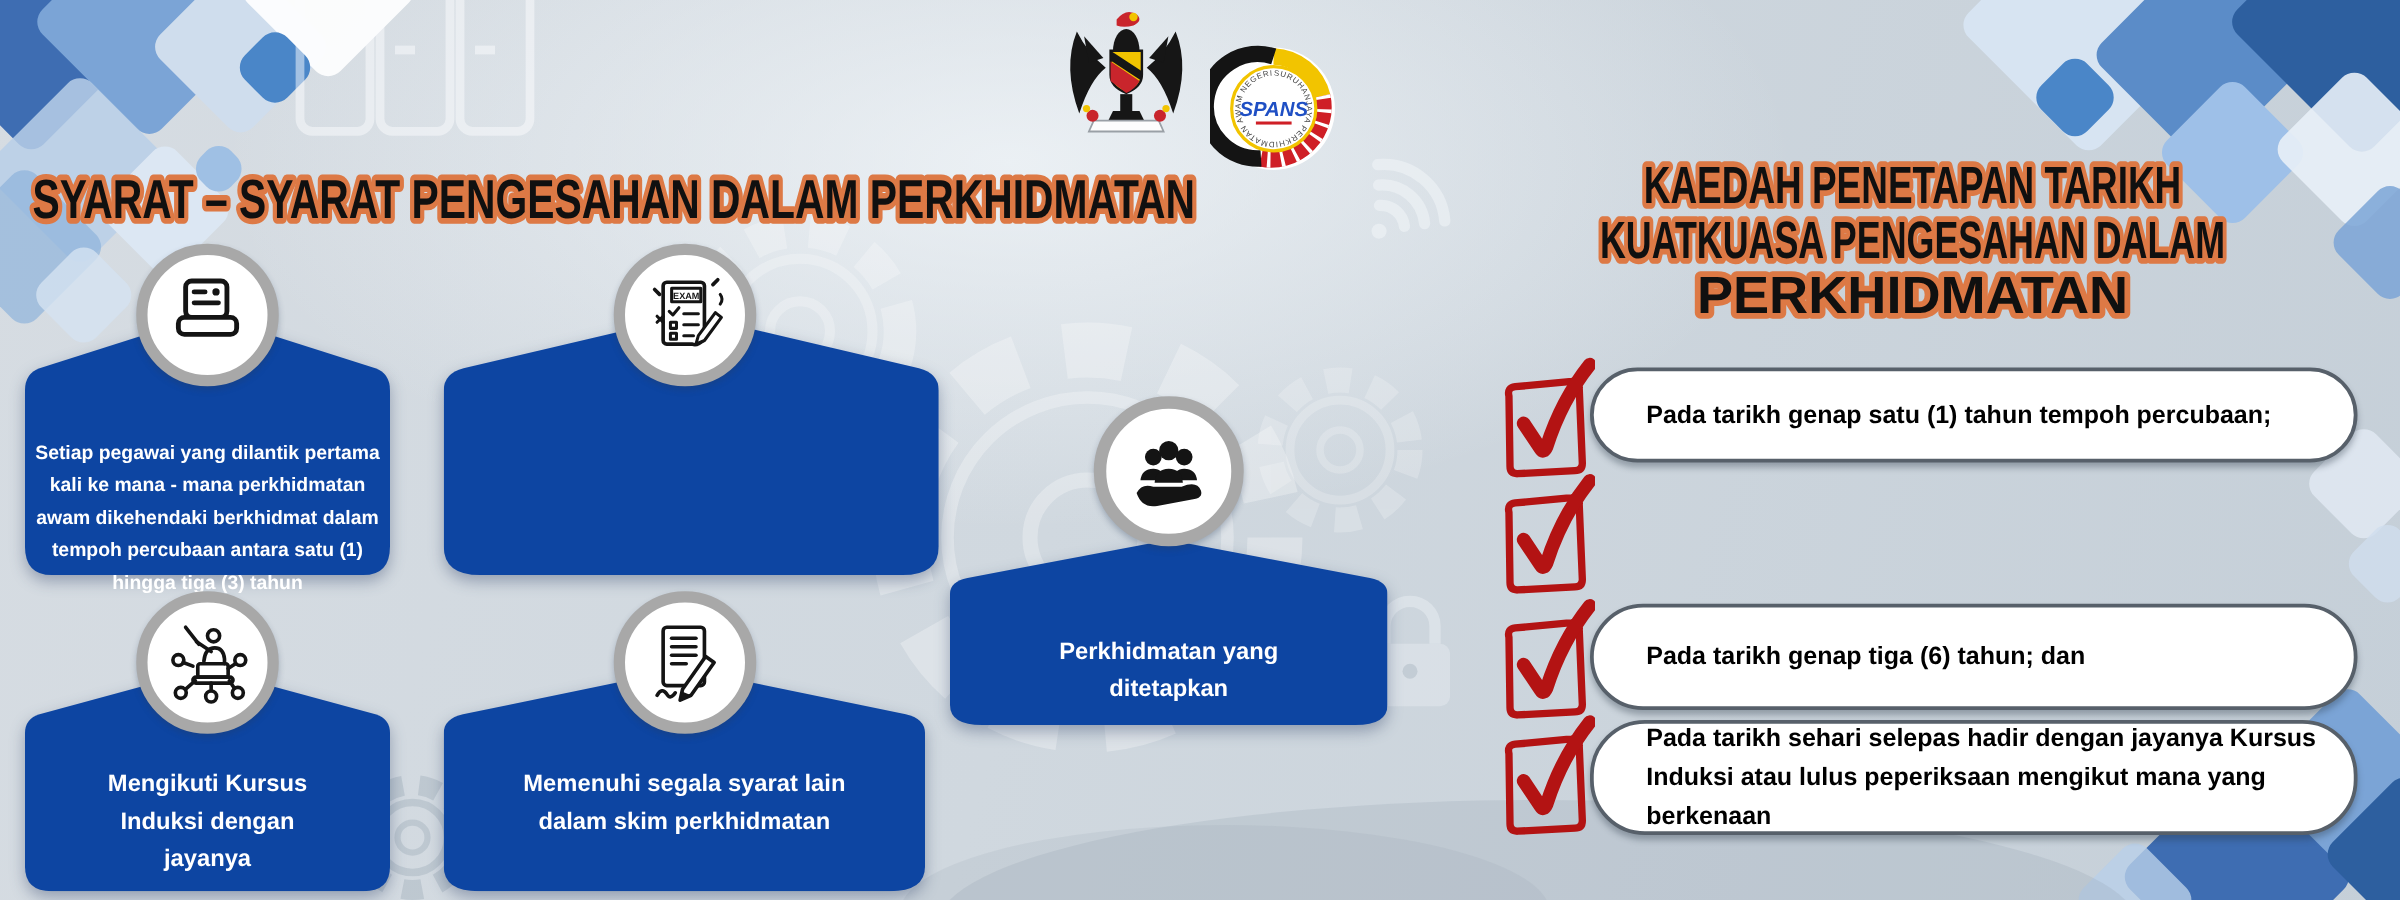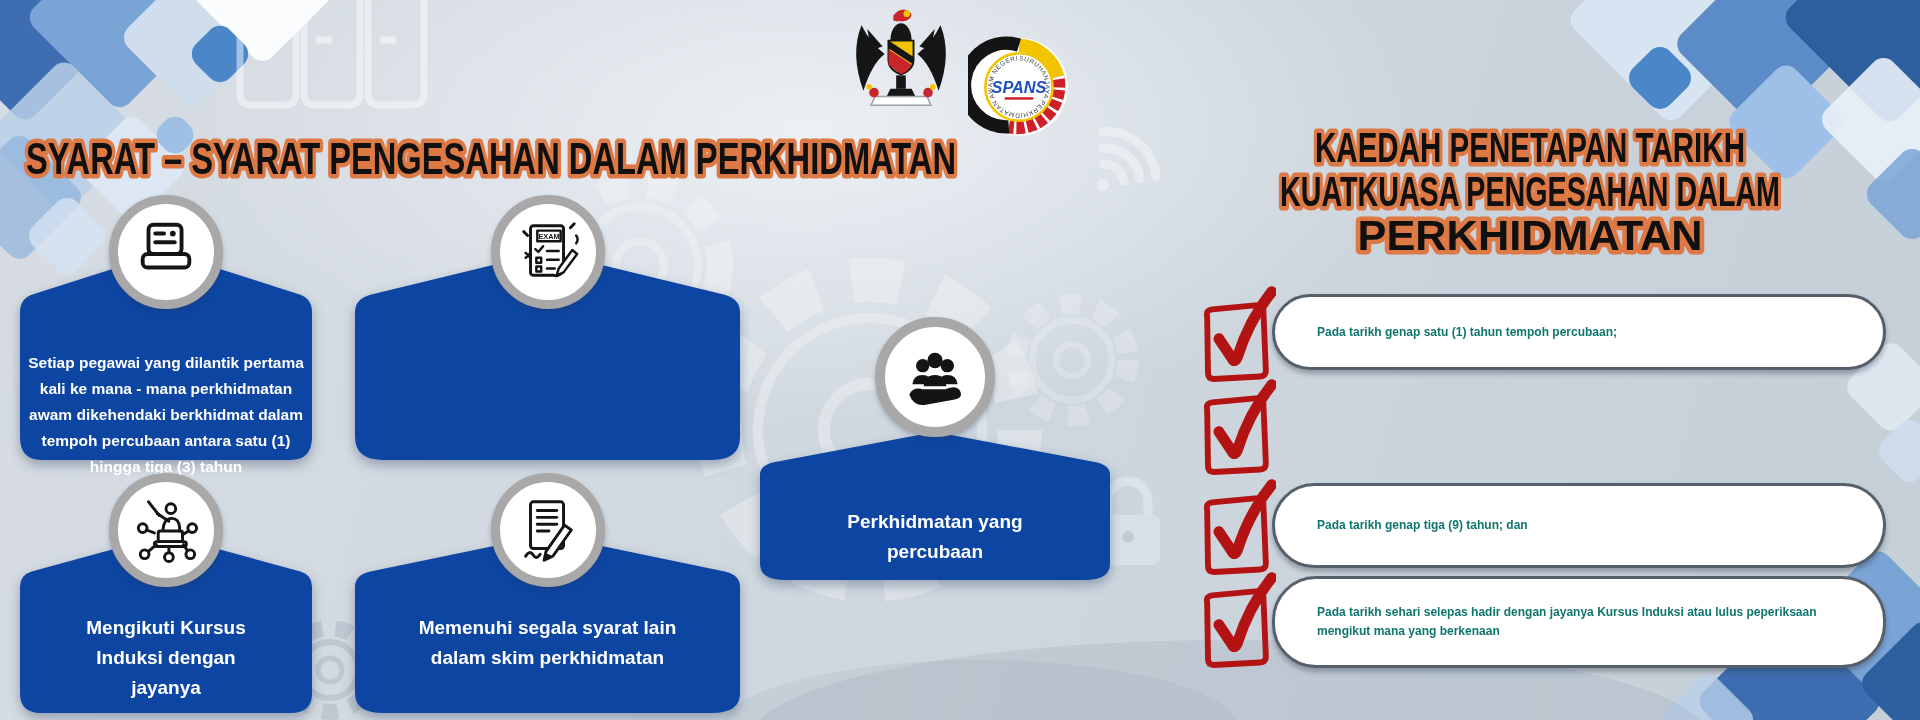--- a/index.html
+++ b/index.html
@@ -18,21 +18,21 @@
     font-weight:bold;margin-top:23px;}
   .card-text span{display:inline-block;}
   .icircle{position:absolute;width:114px;height:114px;box-sizing:border-box;
     background:#fff;border:9px solid #a8a8a8;border-radius:50%;
     display:flex;align-items:center;justify-content:center;
     box-shadow:0 3px 5px rgba(40,60,90,.3);}
   .icircle.big{width:120px;height:120px;border-width:10px;}
   .pill{position:absolute;left:1272px;width:614px;box-sizing:border-box;
     background:#ffffff;border:3px solid #57606a;border-radius:44px;
     display:flex;align-items:center;padding:0 28px 0 42px;
-    font-weight:bold;font-size:12px;color:#0f766e;line-height:1.55;
+    font-weight:bold;font-size:20px;color:#000000;line-height:1.55;
     box-shadow:0 4px 5px rgba(40,55,70,.35);}
   .checkbox{position:absolute;left:1192px;width:84px;height:104px;}
   .title-svg{position:absolute;}
 </style>
 </head>
 <body>
 <div class="canvas">
 
 <div>
   <div class="sq" style="left:-60px;top:-80px;width:170px;height:170px;background:#3e6db2;"></div>
@@ -172,21 +172,21 @@
         <line x1="24" y1="16" x2="33" y2="16"></line>
         <circle cx="42" cy="16" r="3" fill="#141414" stroke="none"></circle>
         <line x1="24" y1="25" x2="44" y2="25"></line>
         <rect x="11" y="37" width="48" height="14" rx="5" fill="#ffffff"></rect>
       </g>
     </svg>
   </div>
   <div class="card-text" style="top:75px;font-size:15.5px;line-height:26px;padding:0 4px;">Setiap pegawai yang dilantik pertama kali ke mana - mana perkhidmatan awam dikehendaki berkhidmat dalam tempoh percubaan antara satu (1) hingga tiga (3) tahun</div>
 </div>
 
-<div class="card" style="left:355px;top:252px;width:385px;height:208px;">
+<div class="card" style="left:355px;top:252px;width:385px;height:208px;padding-left:11px;">
   <svg class="card-bg" viewBox="0 0 300 200" preserveAspectRatio="none">
     <path d="M0 178 L0 58 Q0 45 12 41 L136 4 Q150 0 164 4 L288 41 Q300 45 300 58 L300 178 Q300 200 278 200 L22 200 Q0 200 0 178 Z" fill="#0d45a2"></path>
   </svg>
   <div class="icircle" style="left:136px;top:-57px;">
     <svg width="68" height="68" viewBox="0 0 70 70">
       <g fill="none" stroke="#141414" stroke-width="3" stroke-linecap="round" stroke-linejoin="round">
         <path d="M20 8 h28 a3 3 0 0 1 3 3 v44 q-6 6 -10 4 h-21 a3 3 0 0 1 -3 -3 v-45 a3 3 0 0 1 3 -3 z"></path>
         <rect x="24" y="13" width="24" height="11" stroke-width="2.5"></rect>
         <path d="M22 32 l3 3 l5 -6" stroke-width="2.5"></path>
         <rect x="23" y="41" width="5" height="5" stroke-width="2.5"></rect>
@@ -214,21 +214,21 @@
       <circle cx="23" cy="24" r="6.5"></circle>
       <circle cx="47" cy="24" r="6.5"></circle>
       <circle cx="35" cy="19" r="7.5"></circle>
       <path d="M13 42 q1 -9 10 -9 q8 0 9 9 z"></path>
       <path d="M38 42 q1 -9 9 -9 q9 0 10 9 z"></path>
       <path d="M24 44 q1 -11 11 -11 q10 0 11 11 z"></path>
       <path d="M10 52 q4 -8 13 -5 l22 0 q12 -5 15 3 q2 6 -7 7 l-27 5 q-12 2 -16 -10 z"></path>
     </svg>
   </div>
   <div class="card-text" style="top:52px;font-size:19px;line-height:30px;">
-    <span style="max-width:200px;">Perkhidmatan yang percubaan</span>
+    <span style="max-width:200px;">Perkhidmatan yang ditetapkan</span>
   </div>
 </div>
 
 <div class="card" style="left:20px;top:535px;width:292px;height:178px;">
   <svg class="card-bg" viewBox="0 0 300 200" preserveAspectRatio="none">
     <path d="M0 178 L0 58 Q0 45 12 41 L136 4 Q150 0 164 4 L288 41 Q300 45 300 58 L300 178 Q300 200 278 200 L22 200 Q0 200 0 178 Z" fill="#0d45a2"></path>
   </svg>
   <div class="icircle" style="left:89px;top:-62px;">
     <svg width="68" height="68" viewBox="0 0 70 70">
       <g fill="none" stroke="#141414" stroke-width="3" stroke-linecap="round" stroke-linejoin="round">
@@ -296,21 +296,21 @@
   </g>
 </svg>
 
 <svg class="checkbox" style="top:473px;" viewBox="0 0 100 124">
   <g stroke="#b31313" fill="none" stroke-linecap="round" stroke-linejoin="round">
     <path d="M18 44 Q16 36 24 35 L78 30 Q85 29 85 36 L88 108 Q88 115 81 115 L26 118 Q19 118 19 111 Z" stroke-width="7"></path>
     <path d="M32 70 L48 94 Q51 99 54 92 Q68 48 95 14" stroke-width="13"></path>
   </g>
 </svg>
 <div class="pill" style="top:483px;height:85px;">
-  <span>Pada tarikh genap tiga (9) tahun; dan</span>
+  <span>Pada tarikh genap tiga (6) tahun; dan</span>
 </div>
 
 <svg class="checkbox" style="top:566px;" viewBox="0 0 100 124">
   <g stroke="#b31313" fill="none" stroke-linecap="round" stroke-linejoin="round">
     <path d="M18 44 Q16 36 24 35 L78 30 Q85 29 85 36 L88 108 Q88 115 81 115 L26 118 Q19 118 19 111 Z" stroke-width="7"></path>
     <path d="M32 70 L48 94 Q51 99 54 92 Q68 48 95 14" stroke-width="13"></path>
   </g>
 </svg>
 <div class="pill" style="top:576px;height:92px;">
   <span>Pada tarikh sehari selepas hadir dengan jayanya Kursus Induksi atau lulus peperiksaan mengikut mana yang berkenaan</span>

